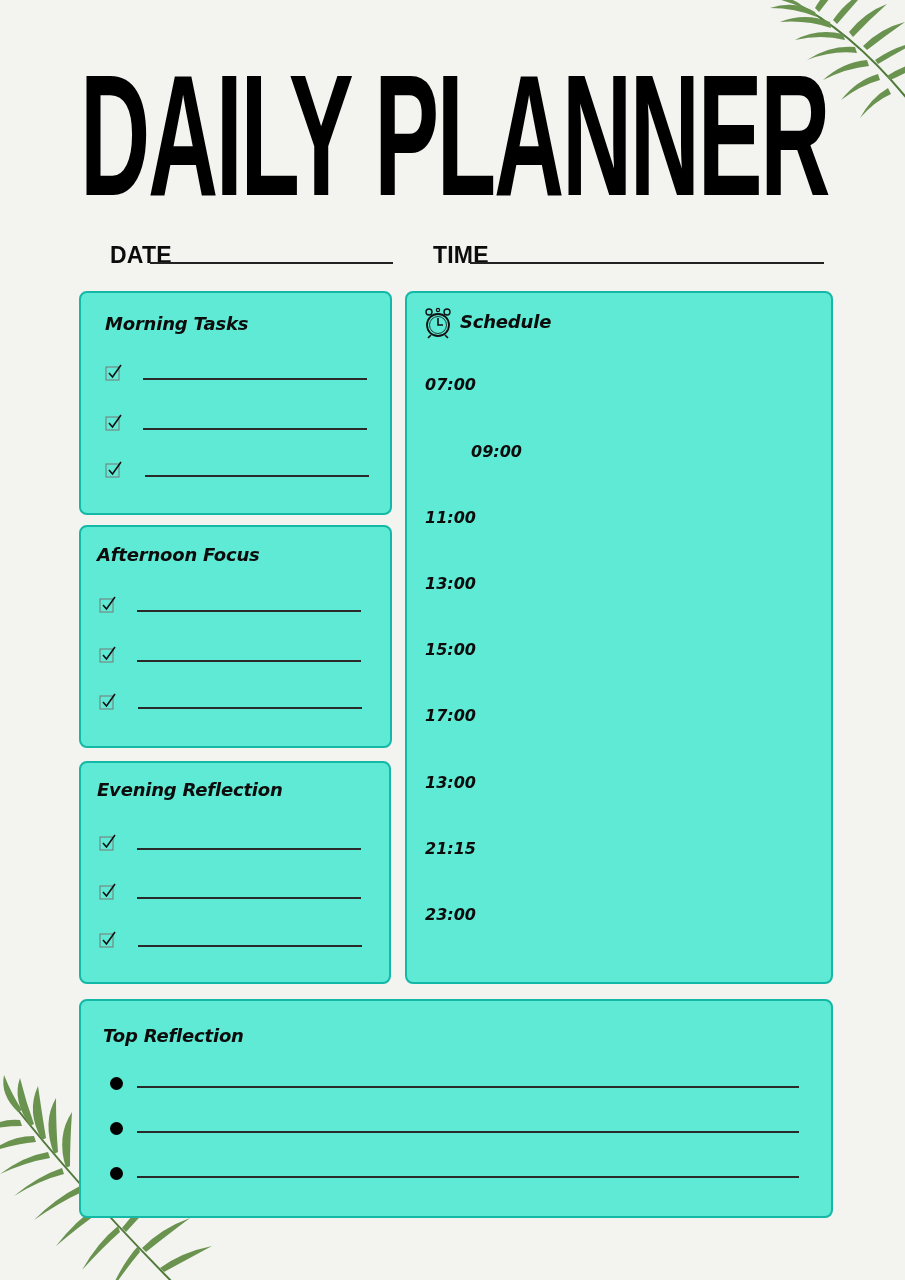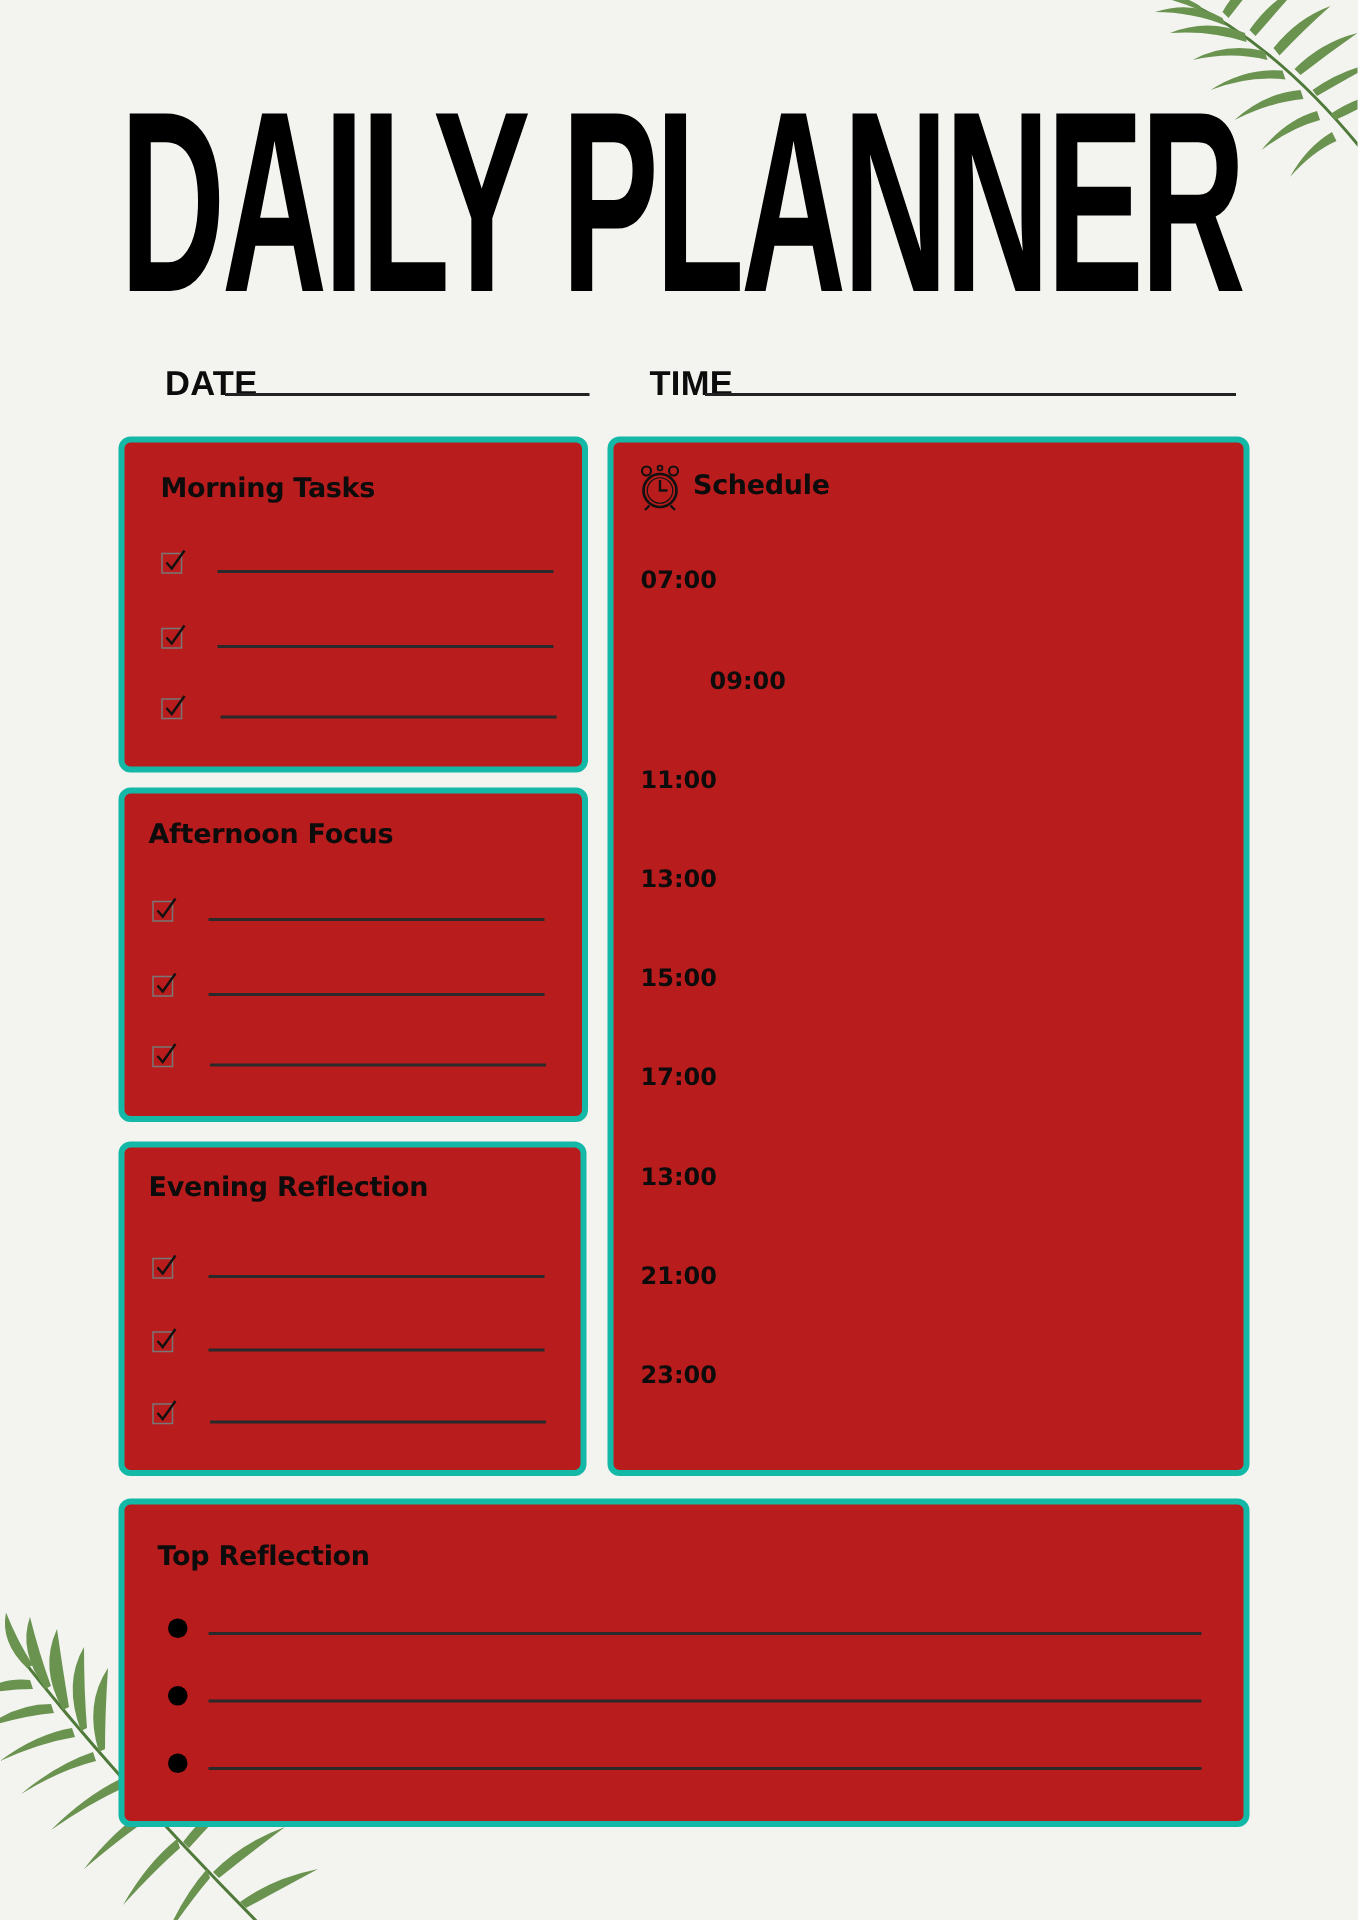--- a/index.html
+++ b/index.html
@@ -41,23 +41,24 @@
     position: absolute; top: 2px;
     font-family: "Liberation Sans", sans-serif;
     font-weight: 700; font-size: 23px;
     letter-spacing: 0.2px;
     margin-left: 30px;
   }
   .dt-line { position: absolute; top: 22px; height: 2px; background: #222; }
 
   .box {
     position: absolute;
-    border: 4px solid #14b8a6;
+    border: 2px solid #14b8a6;
     border-radius: 8px;
-    background: #b91c1c;
+    background: #5eead4;
+    font-style: italic;
   }
   .box-title {
     position: absolute;
     font-family: "DejaVu Sans", sans-serif;
     font-weight: 700; font-size: 18px;
     letter-spacing: -0.2px;
   }
   .task-row { position: absolute; height: 24px; }
   .cb {
     position: absolute; left: 0; top: 0; width: 18px; height: 18px;
@@ -227,21 +228,21 @@
     <path d="M8 28 L5 31 M22 28 L25 31" stroke="#111" stroke-width="1.6"></path>
   </svg>
   <span class="box-title" style="left:53px; top:18px;">Schedule</span>
   <span class="time-label" style="top:82px;">07:00</span>
   <span class="time-label" style="top:149px;margin-left:46px;">09:00</span>
   <span class="time-label" style="top:215px;">11:00</span>
   <span class="time-label" style="top:281px;">13:00</span>
   <span class="time-label" style="top:347px;">15:00</span>
   <span class="time-label" style="top:413px;">17:00</span>
   <span class="time-label" style="top:480px;">13:00</span>
-  <span class="time-label" style="top:546px;">21:00</span>
+  <span class="time-label" style="top:546px;">21:15</span>
   <span class="time-label" style="top:612px;">23:00</span>
 </div>
 
 <div class="box" style="left:79px; top:999px; width:754px; height:219px;">
   <span class="box-title" style="left:22px; top:24px;">Top Reflection</span>
   <div class="bullet" style="left:29px; top:76px;"></div>
   <div class="prio-line" style="left:56px; top:85px; width:662px;"></div>
   <div class="bullet" style="left:29px; top:121px;"></div>
   <div class="prio-line" style="left:56px; top:130px; width:662px;"></div>
   <div class="bullet" style="left:29px; top:166px;"></div>

